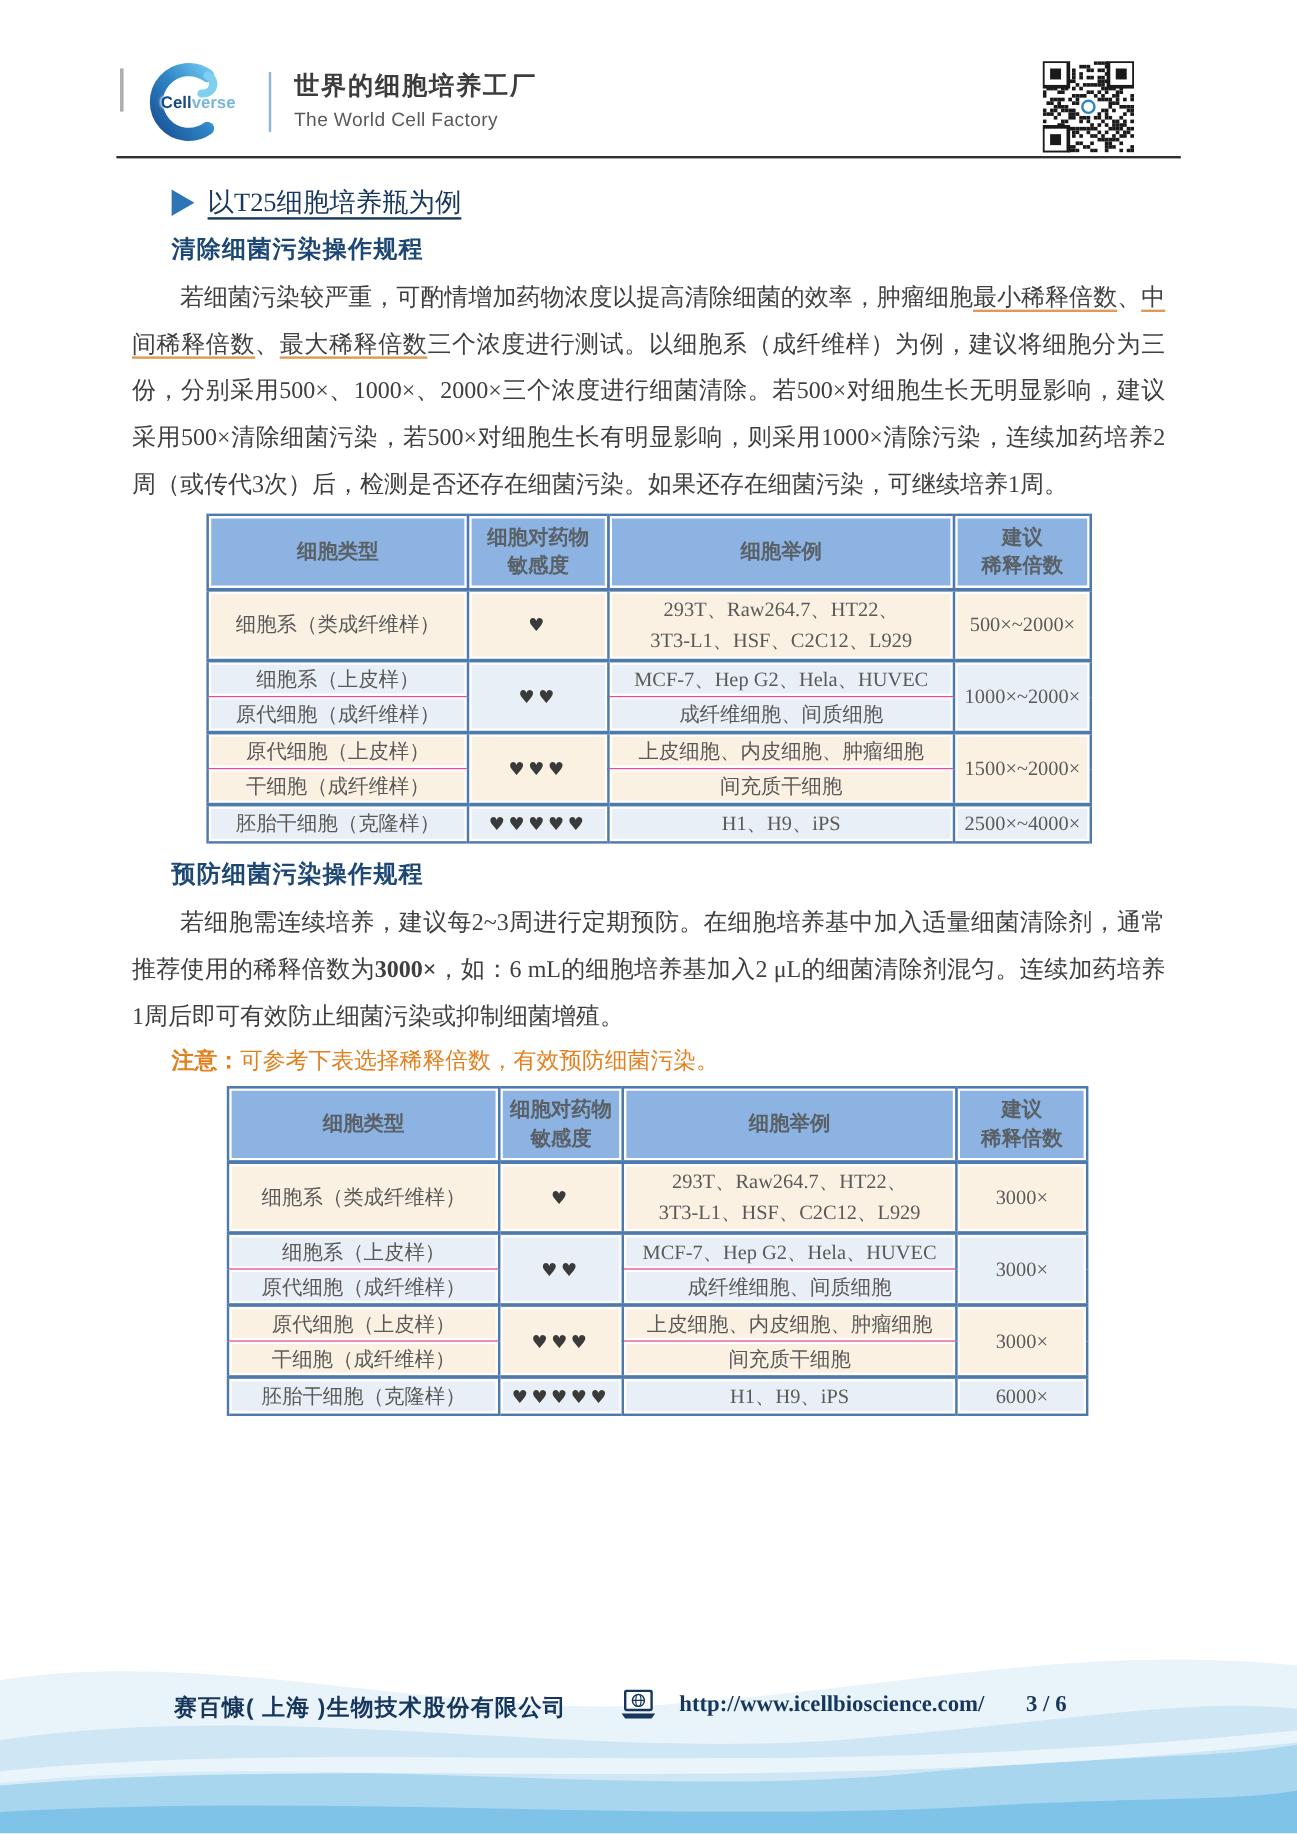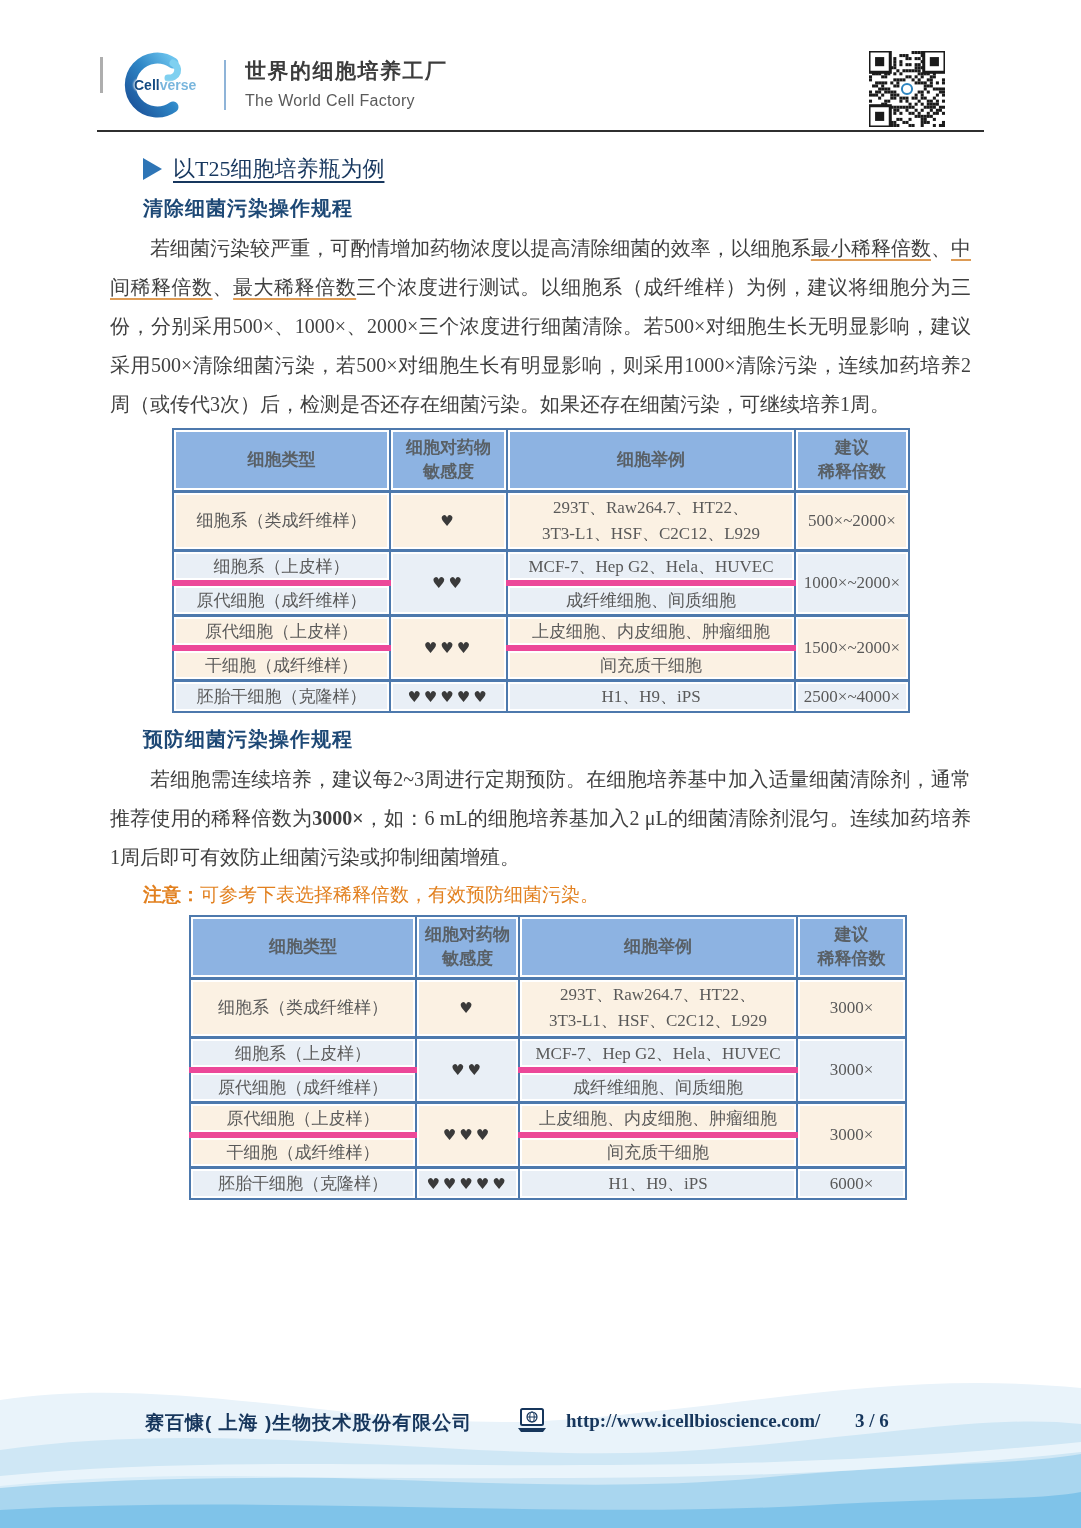--- a/index.html
+++ b/index.html
@@ -43,21 +43,21 @@
   
   table.ctab{border-collapse:collapse;table-layout:fixed;border:2px solid #4d79ad;
              font-family:"Liberation Serif",serif;font-size:17px;color:#595959;}
   table.t1{margin:2px 0 12px 62px;width:736px;}
   table.t2{margin:2px 0 0 79px;width:716px;}
   .ctab th,.ctab td{border-left:2px solid #4d79ad;border-right:2px solid #4d79ad;
         box-shadow:inset 0 0 0 2px #ffffff;text-align:center;vertical-align:middle;padding:0;}
   .ctab tr.hd th{background:#8db3e2;color:#596066;font-weight:bold;height:60px;line-height:24px;
         font-family:"Liberation Sans",sans-serif;font-size:17px;border-bottom:3px solid #4d79ad;}
   .ctab tr.gtop td{border-top:3px solid #4d79ad;}
-  .ctab tr.sub td{border-top:6px solid #ec4899;margin-top:20px;}
+  .ctab tr.sub td{border-top:1px solid #ec4899;margin-top:20px;}
   .ctab tr.r2 td{height:56px;line-height:26px;}
   .ctab tr.r1 td{height:28px;}
   .ctab tr.rl td{height:29px;}
   .cream td{background:#fbf1e3;}
   .blue td{background:#e9eff6;}
   .hearts{font-family:"DejaVu Sans",sans-serif;font-size:15px;color:#3a3a3a;letter-spacing:3px;}
 
   
   footer{position:absolute;left:0;bottom:0;width:902px;height:170px;}
   footer svg.waves{position:absolute;inset:0;width:1081px;height:170px;}
@@ -323,21 +323,21 @@
   <main>
 
     <div class="title-row">
       <span class="arrow-icon"></span>
       <span class="doc-title">以T25细胞培养瓶为例</span>
     </div>
 
     <div class="sec">清除细菌污染操作规程</div>
 
 
-    <p class="body"><span>若细菌污染较严重，可酌情增加药物浓度以提高清除细菌的效率，以细胞系</span><span class="ul">最小稀释倍数</span><span>、</span><span class="ul">中间稀释倍数</span><span>、</span><span class="ul">最大稀释倍数</span><span>三个浓度进行测试。以细胞系（成纤维样）为例，建议将细胞分为三份，分别采用500×、1000×、2000×三个浓度进行细菌清除。若500×对细胞生长无明显影响，建议采用500×清除细菌污染，若500×对细胞生长有明显影响，则采用1000×清除污染，连续加药培养2周（或传代3次）后，检测是否还存在细菌污染。如果还存在细菌污染，可继续培养1周。</span></p>
+    <p class="body"><span>若细菌污染较严重，可酌情增加药物浓度以提高清除细菌的效率，肿瘤细胞</span><span class="ul">最小稀释倍数</span><span>、</span><span class="ul">中间稀释倍数</span><span>、</span><span class="ul">最大稀释倍数</span><span>三个浓度进行测试。以细胞系（成纤维样）为例，建议将细胞分为三份，分别采用500×、1000×、2000×三个浓度进行细菌清除。若500×对细胞生长无明显影响，建议采用500×清除细菌污染，若500×对细胞生长有明显影响，则采用1000×清除污染，连续加药培养2周（或传代3次）后，检测是否还存在细菌污染。如果还存在细菌污染，可继续培养1周。</span></p>
 
 
     <table class="ctab t1">
       <colgroup>
           <col style="width:217px">
           <col style="width:117px">
           <col style="width:288px">
           <col style="width:114px">
         </colgroup>
       <tbody>

